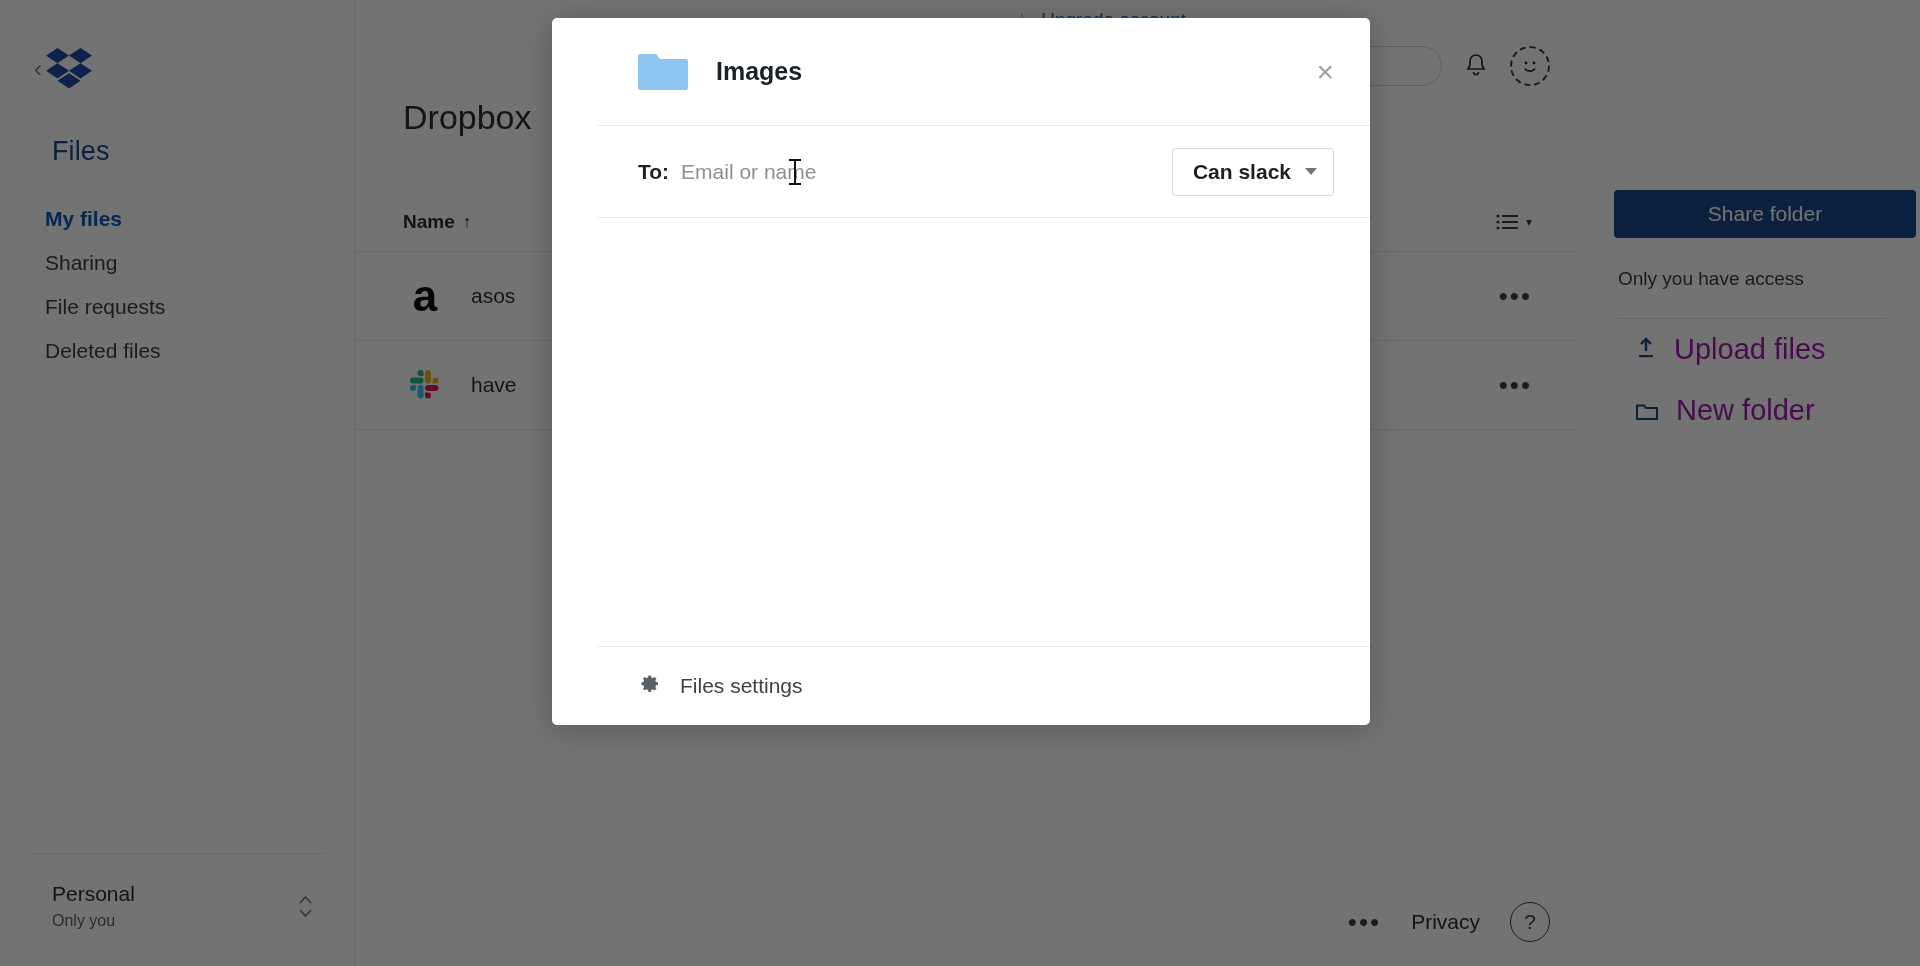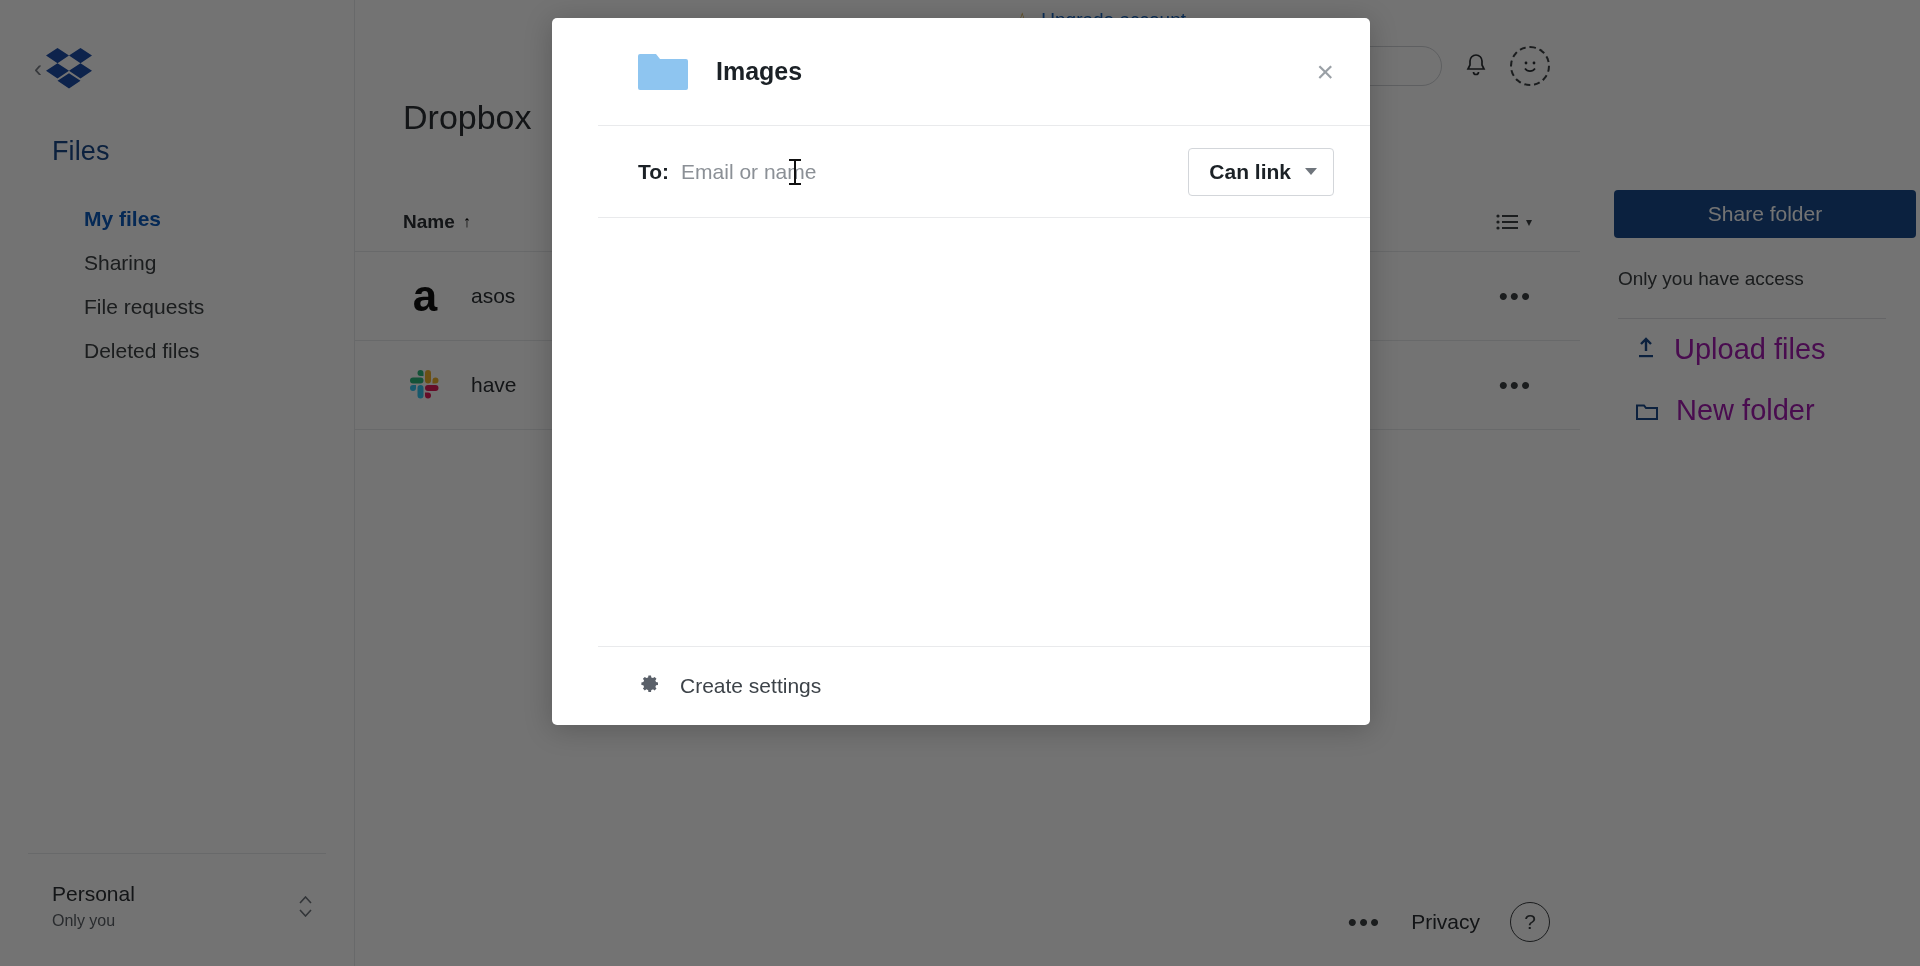--- a/index.html
+++ b/index.html
@@ -22,21 +22,21 @@
     color: #7a7f86; font-size: 24px; line-height: 1; margin-right: 4px;
     font-family: "Liberation Sans", sans-serif; font-weight: 300;
   }
   .dbx-logo { width: 46px; height: 42px; }
 
   .nav-title {
     margin: 46px 0 0 52px; font-size: 27px; color: #1b4a8a; letter-spacing: .1px;
   }
   .nav-list { margin-top: 30px; }
   .nav-item {
-    padding: 10px 0 10px 84px; font-size: 21px; color: #3c4043; cursor: pointer;
+    padding: 10px 0 10px 45px; font-size: 21px; color: #3c4043; cursor: pointer;
   }
   .nav-item.active { color: #0d5bbd; font-weight: bold; }
 
   .sidebar-bottom {
     position: absolute; left: 0; right: 0; bottom: 0;
     border-top: 1px solid #e6e8eb; margin: 0 28px; padding: 28px 0 36px 24px;
     display: flex; align-items: center; justify-content: space-between;
   }
   .acct-name { font-size: 21px; color: #2b2f33; }
   .acct-sub { font-size: 16px; color: #5b6066; margin-top: 6px; }
@@ -343,33 +343,33 @@
       </span>
       <span class="modal-title">Images</span>
       <span class="modal-close">×</span>
     </div>
 
     <div class="to-row">
       <span class="to-label">To:</span>
       <input class="to-input" placeholder="Email or name" style="">
       <span class="caret-i"></span>
       <span class="perm-btn">
-        <span class="perm-label">Can link</span>
+        <span class="perm-label">Can slack</span>
         <span class="perm-chev"></span>
       </span>
     </div>
 
 
     <div class="modal-body"></div>
 
     <div class="modal-foot">
       <span class="foot-item">
         <span>
           <svg viewBox="0 0 22 22" width="22" height="22">
             <path fill="#5a6069" d="M11 7.3A3.7 3.7 0 1 0 11 14.7 3.7 3.7 0 0 0 11 7.3Zm0 5.9a2.2 2.2 0 1 1 0-4.4 2.2 2.2 0 0 1 0 4.4Z"></path>
             <path fill="#5a6069" d="m20 9.4-2-.3a7.3 7.3 0 0 0-.7-1.7l1.2-1.6-1.9-1.9-1.6 1.2a7.3 7.3 0 0 0-1.7-.7l-.3-2h-2.6l-.3 2a7.3 7.3 0 0 0-1.7.7L6.8 3.9 4.9 5.8l1.2 1.6a7.3 7.3 0 0 0-.7 1.7l-2 .3v2.6l2 .3c.17.6.4 1.17.7 1.7l-1.2 1.6 1.9 1.9 1.6-1.2c.53.3 1.1.53 1.7.7l.3 2h2.6l.3-2c.6-.17 1.17-.4 1.7-.7l1.6 1.2 1.9-1.9-1.2-1.6c.3-.53.53-1.1.7-1.7l2-.3V9.4Z"></path>
           </svg>
         </span>
-        <span>Create settings</span>
+        <span>Files settings</span>
       </span>
     </div>
   </div>
 </div>
 
 </body></html>

